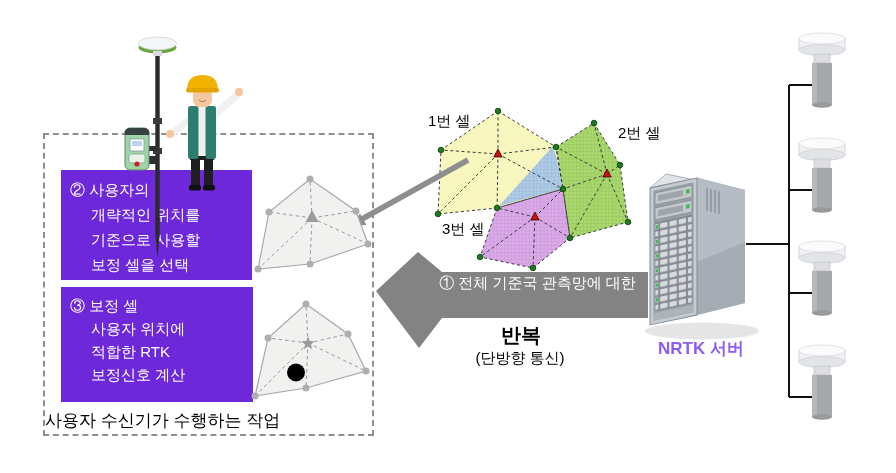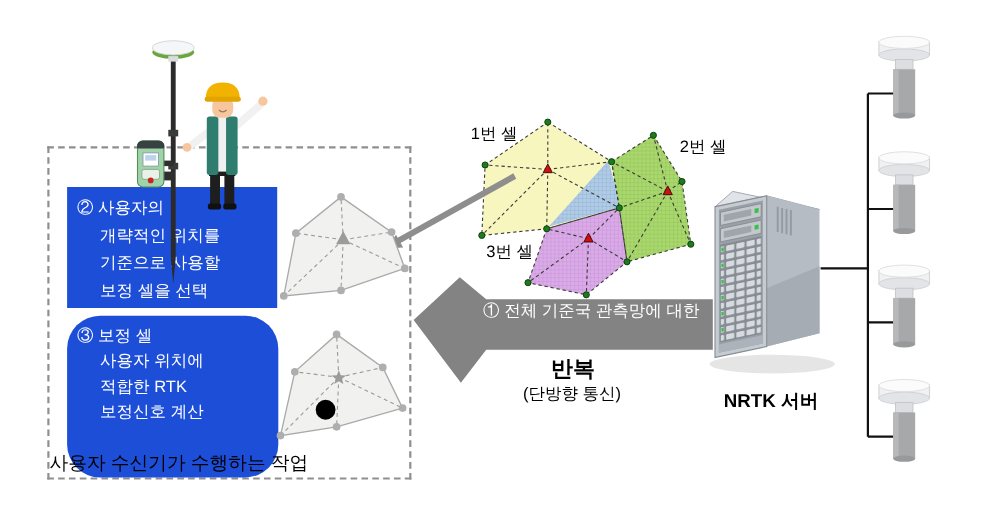--- a/index.html
+++ b/index.html
@@ -2,36 +2,36 @@
 <html><head>
 <meta charset="utf-8">
 <style>
   html,body{margin:0;padding:0;background:#fff;}
   .stage{position:relative;width:896px;height:473px;background:#ffffff;
          font-family:"Liberation Sans",sans-serif;overflow:hidden;}
   .abs{position:absolute;}
   
   .user-box{left:43px;top:133px;width:331px;height:303px;border:2px dashed #8f8f8f;box-sizing:border-box;}
   
-  .step-box{background:#1d4ed8;color:#ffffff;font-size:15px;box-sizing:border-box;padding:7px 4px 0 9px;}
+  .step-box{background:#6d28d9;color:#ffffff;font-size:15px;box-sizing:border-box;padding:7px 4px 0 9px;}
   .step-box .ln{white-space:nowrap;}
   .step-box .ln.ind{padding-left:21px;}
   .step2-box{left:61px;top:170px;width:191px;height:110px;line-height:25px;}
-  .step3-box{left:61px;top:287px;width:192px;height:147px;line-height:23px;border-radius:30px;}
+  .step3-box{left:61px;top:287px;width:192px;height:115px;line-height:23px;}
   .caption{left:45px;top:409px;width:312px;font-size:17px;color:#000;}
   
   .cell-label{font-size:15px;color:#000;font-weight:500;white-space:nowrap;}
   .cell1-label{left:428px;top:112px;}
   .cell2-label{left:618px;top:124px;}
   .cell3-label{left:442px;top:220px;}
   
   .flow-text{left:420px;top:272px;width:235px;text-align:center;color:#fff;font-size:15px;line-height:21.5px;}
   .repeat{left:426px;top:322px;width:190px;text-align:center;font-size:20px;font-weight:bold;color:#000;}
   .repeat-sub{left:425px;top:349px;width:190px;text-align:center;font-size:15px;color:#000;}
-  .server-label{left:645px;top:337px;width:112px;text-align:center;font-size:17px;font-weight:600;color:#000000;margin-top:16px;}
+  .server-label{left:645px;top:337px;width:112px;text-align:center;font-size:17px;font-weight:600;color:#8b5cf6;}
   svg{position:absolute;left:0;top:0;}
 </style>
 </head>
 <body>
 
 <div class="stage">
 
   <div class="abs user-box"></div>
 
   <div class="abs step-box step2-box">

